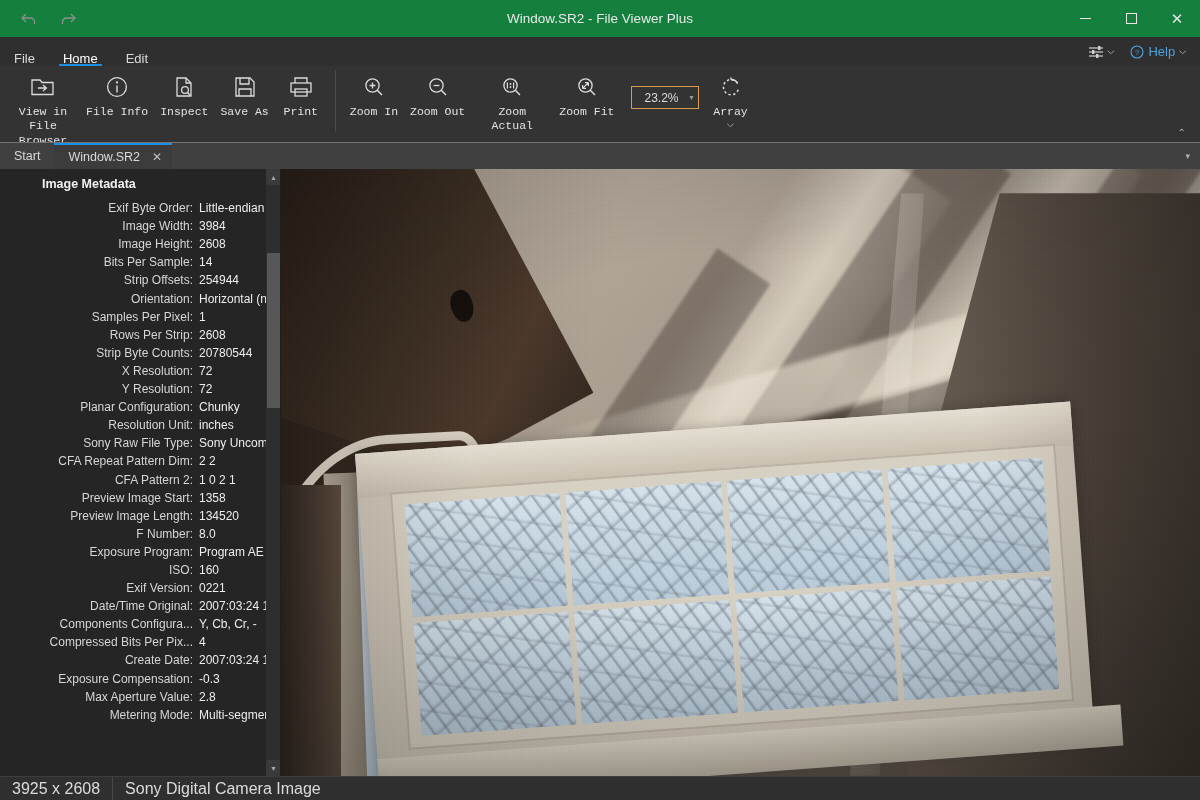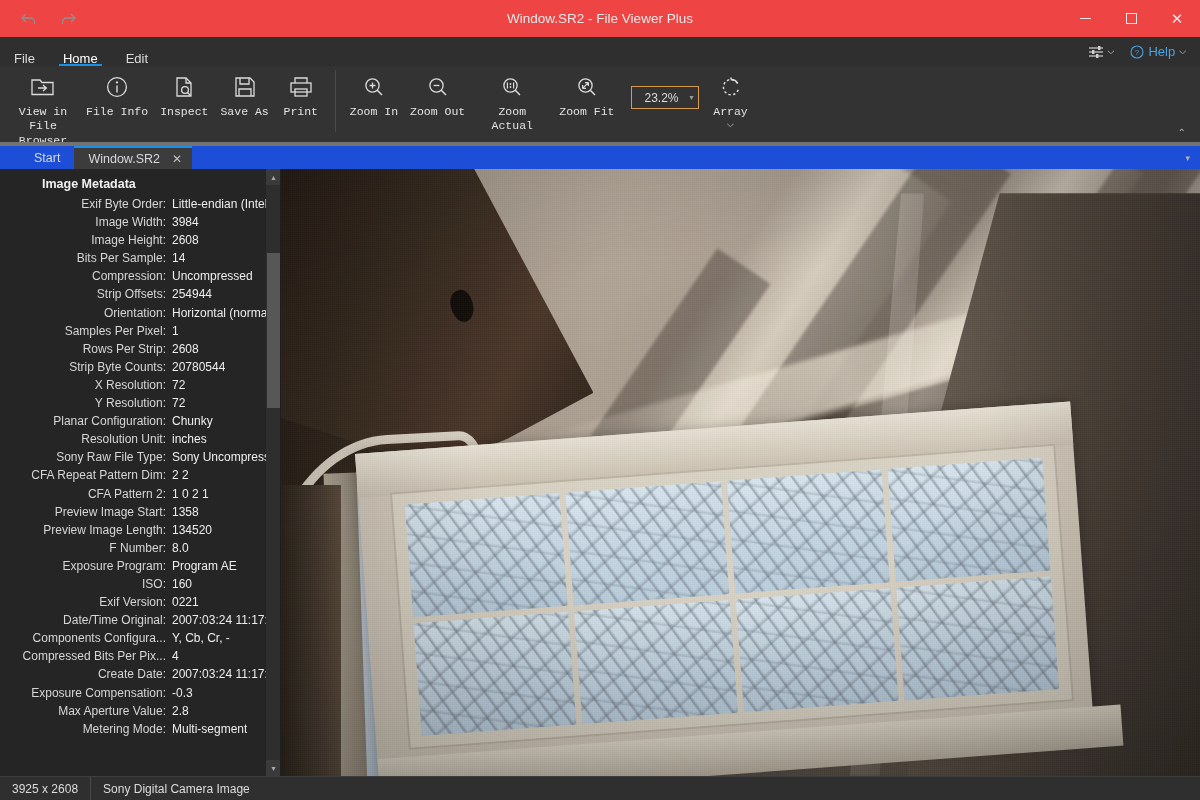--- a/index.html
+++ b/index.html
@@ -13,21 +13,21 @@
   #app {
     width: 1200px; height: 800px;
     display: flex; flex-direction: column;
     background: #2d2d2d;
     position: relative;
   }
 
   
   .titlebar {
     height: 37px; min-height: 37px;
-    background: #ef4444;
+    background: #15803d;
     display: flex; align-items: center;
     position: relative;
   }
   .tb-nav { display: flex; align-items: center; padding-left: 14px; gap: 12px; }
   .tb-nav .navbtn {
     width: 28px; height: 26px;
     display: flex; align-items: center; justify-content: center;
     color: #8f8f8f; font-size: 15px; line-height: 1;
   }
   .tb-title {
@@ -103,25 +103,24 @@
   .rbtn.rotate .sublbl { color: #c8c8c8; font-size: 9px; line-height: 1; margin-top: 1px; }
   .ribbon-collapse {
     position: absolute; right: 8px; bottom: 2px;
     color: #b5b5b5; font-size: 10px;
     padding: 2px 6px;
   }
 
   
   .tabbar {
     height: 27px; min-height: 27px;
-    background: #1d4ed8;
+    background: #404040;
     display: flex; align-items: stretch;
-    border-top: 4px solid #737373;
+    border-top: 1px solid #737373;
     position: relative;
-    padding-left: 20px;
   }
   .tabitem {
     display: flex; align-items: center;
     padding: 0 14px;
     color: #d8d8d8; font-size: 12.5px;
     position: relative;
   }
   .tabitem.doc {
     background: #3c3c3c;
     border-top: 2px solid #1a8fe3;
@@ -149,21 +148,21 @@
   }
   .meta-scrollarea {
     flex: 1; overflow: hidden;
     padding: 6px 0 0 0;
   }
   .meta-title {
     color: #f0f0f0; font-size: 12.5px; font-weight: bold;
     padding: 2px 0 6px 42px;
   }
   .meta-list { display: block; }
-  .meta-row { display: flex; height: 18.1px; align-items: flex-start; }
+  .meta-row { display: flex; height: 18.1px; align-items: flex-end; margin-left: 27px; }
   .meta-key {
     width: 166px; min-width: 166px;
     text-align: right;
     color: #d6d6d6; font-size: 12px;
     white-space: nowrap; overflow: hidden;
   }
   .meta-val {
     color: #ededed; font-size: 12px;
     padding-left: 6px;
     white-space: nowrap; overflow: hidden;
@@ -338,21 +337,21 @@
       repeating-linear-gradient(0deg, rgba(255,255,255,0.012) 0 1px, rgba(0,0,0,0.012) 1px 2px),
       repeating-linear-gradient(90deg, rgba(255,255,255,0.010) 0 1px, rgba(0,0,0,0.010) 1px 2px);
   }
 
   
   .statusbar {
     height: 24px; min-height: 24px;
     background: #2f2f2f;
     display: flex; align-items: center;
     border-top: 1px solid #3d3d3d;
-    color: #dcdcdc; font-size: 12px;
+    color: #dcdcdc; font-size: 16px;
   }
   .st-cell { padding: 0 12px; height: 100%; display: flex; align-items: center; }
   .st-cell.sep { border-right: 1px solid #484848; }
 </style>
 </head>
 <body>
 
 <div id="app">
 
   <div class="titlebar">
@@ -571,24 +570,20 @@
             </div>
             <div class="meta-row">
               <div class="meta-key">Image Height:</div>
               <div class="meta-val">2608</div>
             </div>
             <div class="meta-row">
               <div class="meta-key">Bits Per Sample:</div>
               <div class="meta-val">14</div>
             </div>
             <div class="meta-row">
-              <div class="meta-key">Compression:</div>
-              <div class="meta-val">Uncompressed</div>
-            </div>
-            <div class="meta-row">
               <div class="meta-key">Strip Offsets:</div>
               <div class="meta-val">254944</div>
             </div>
             <div class="meta-row">
               <div class="meta-key">Orientation:</div>
               <div class="meta-val">Horizontal (normal)</div>
             </div>
             <div class="meta-row">
               <div class="meta-key">Samples Per Pixel:</div>
               <div class="meta-val">1</div>

